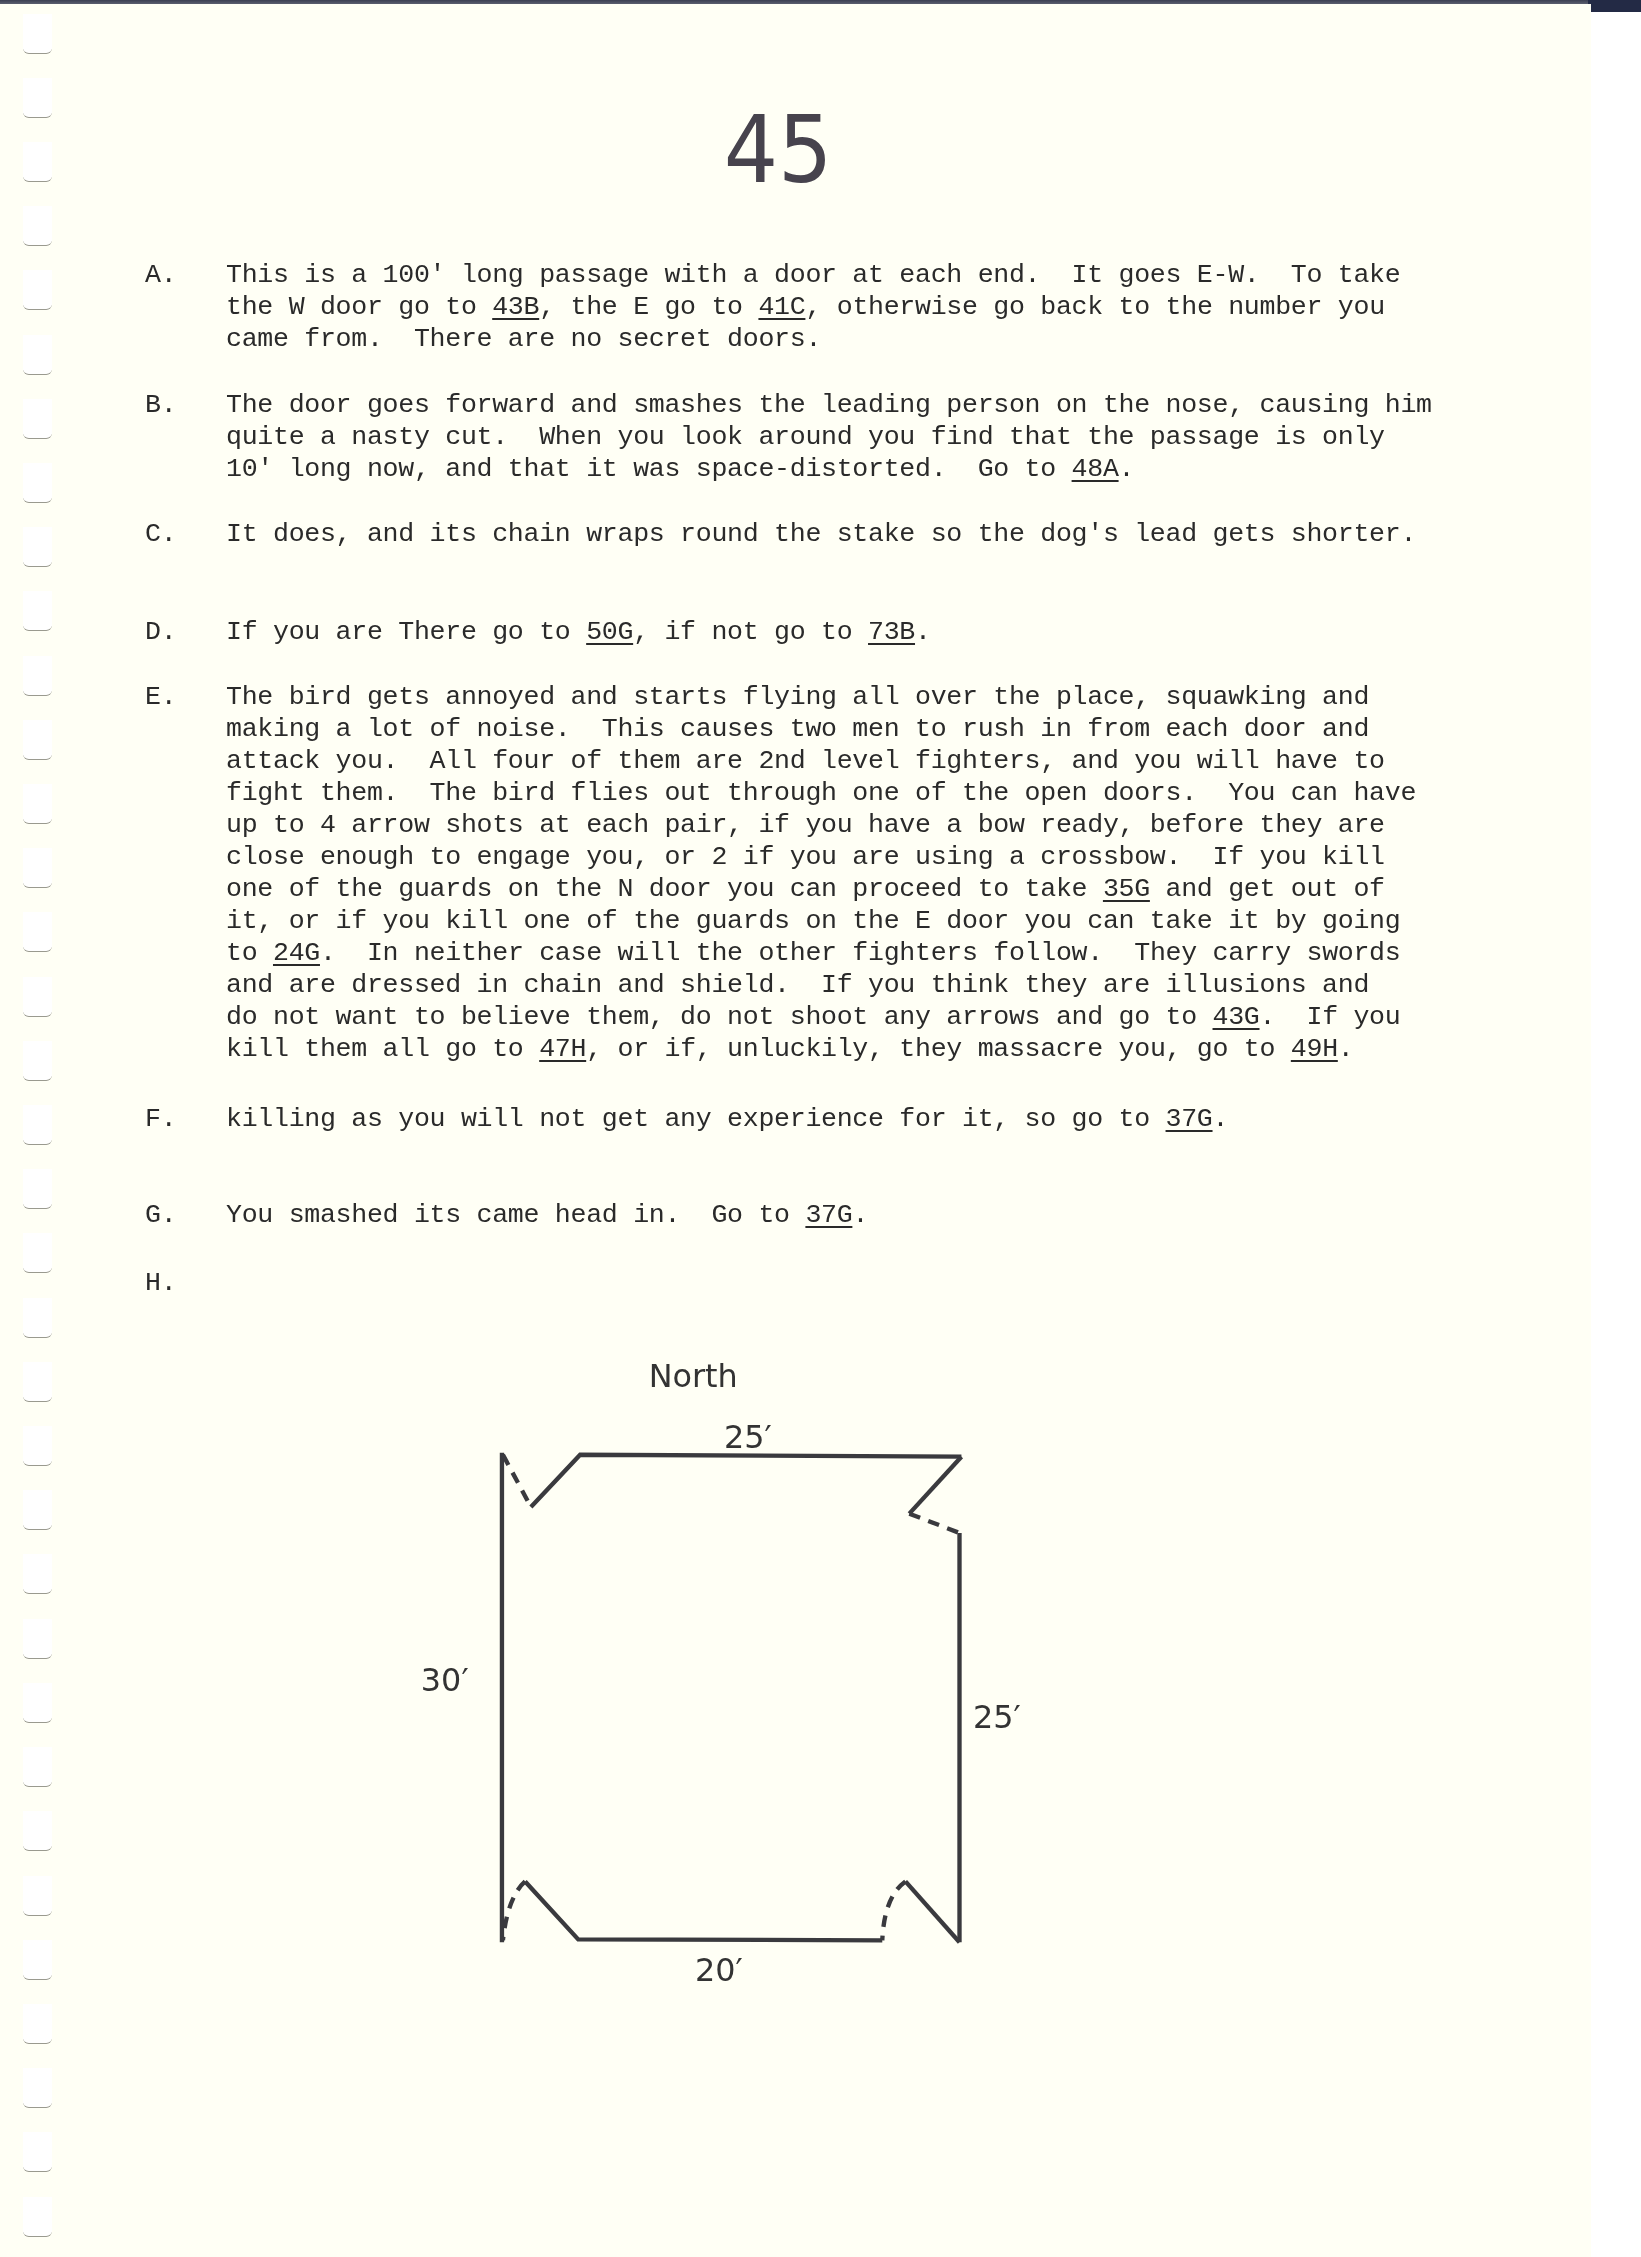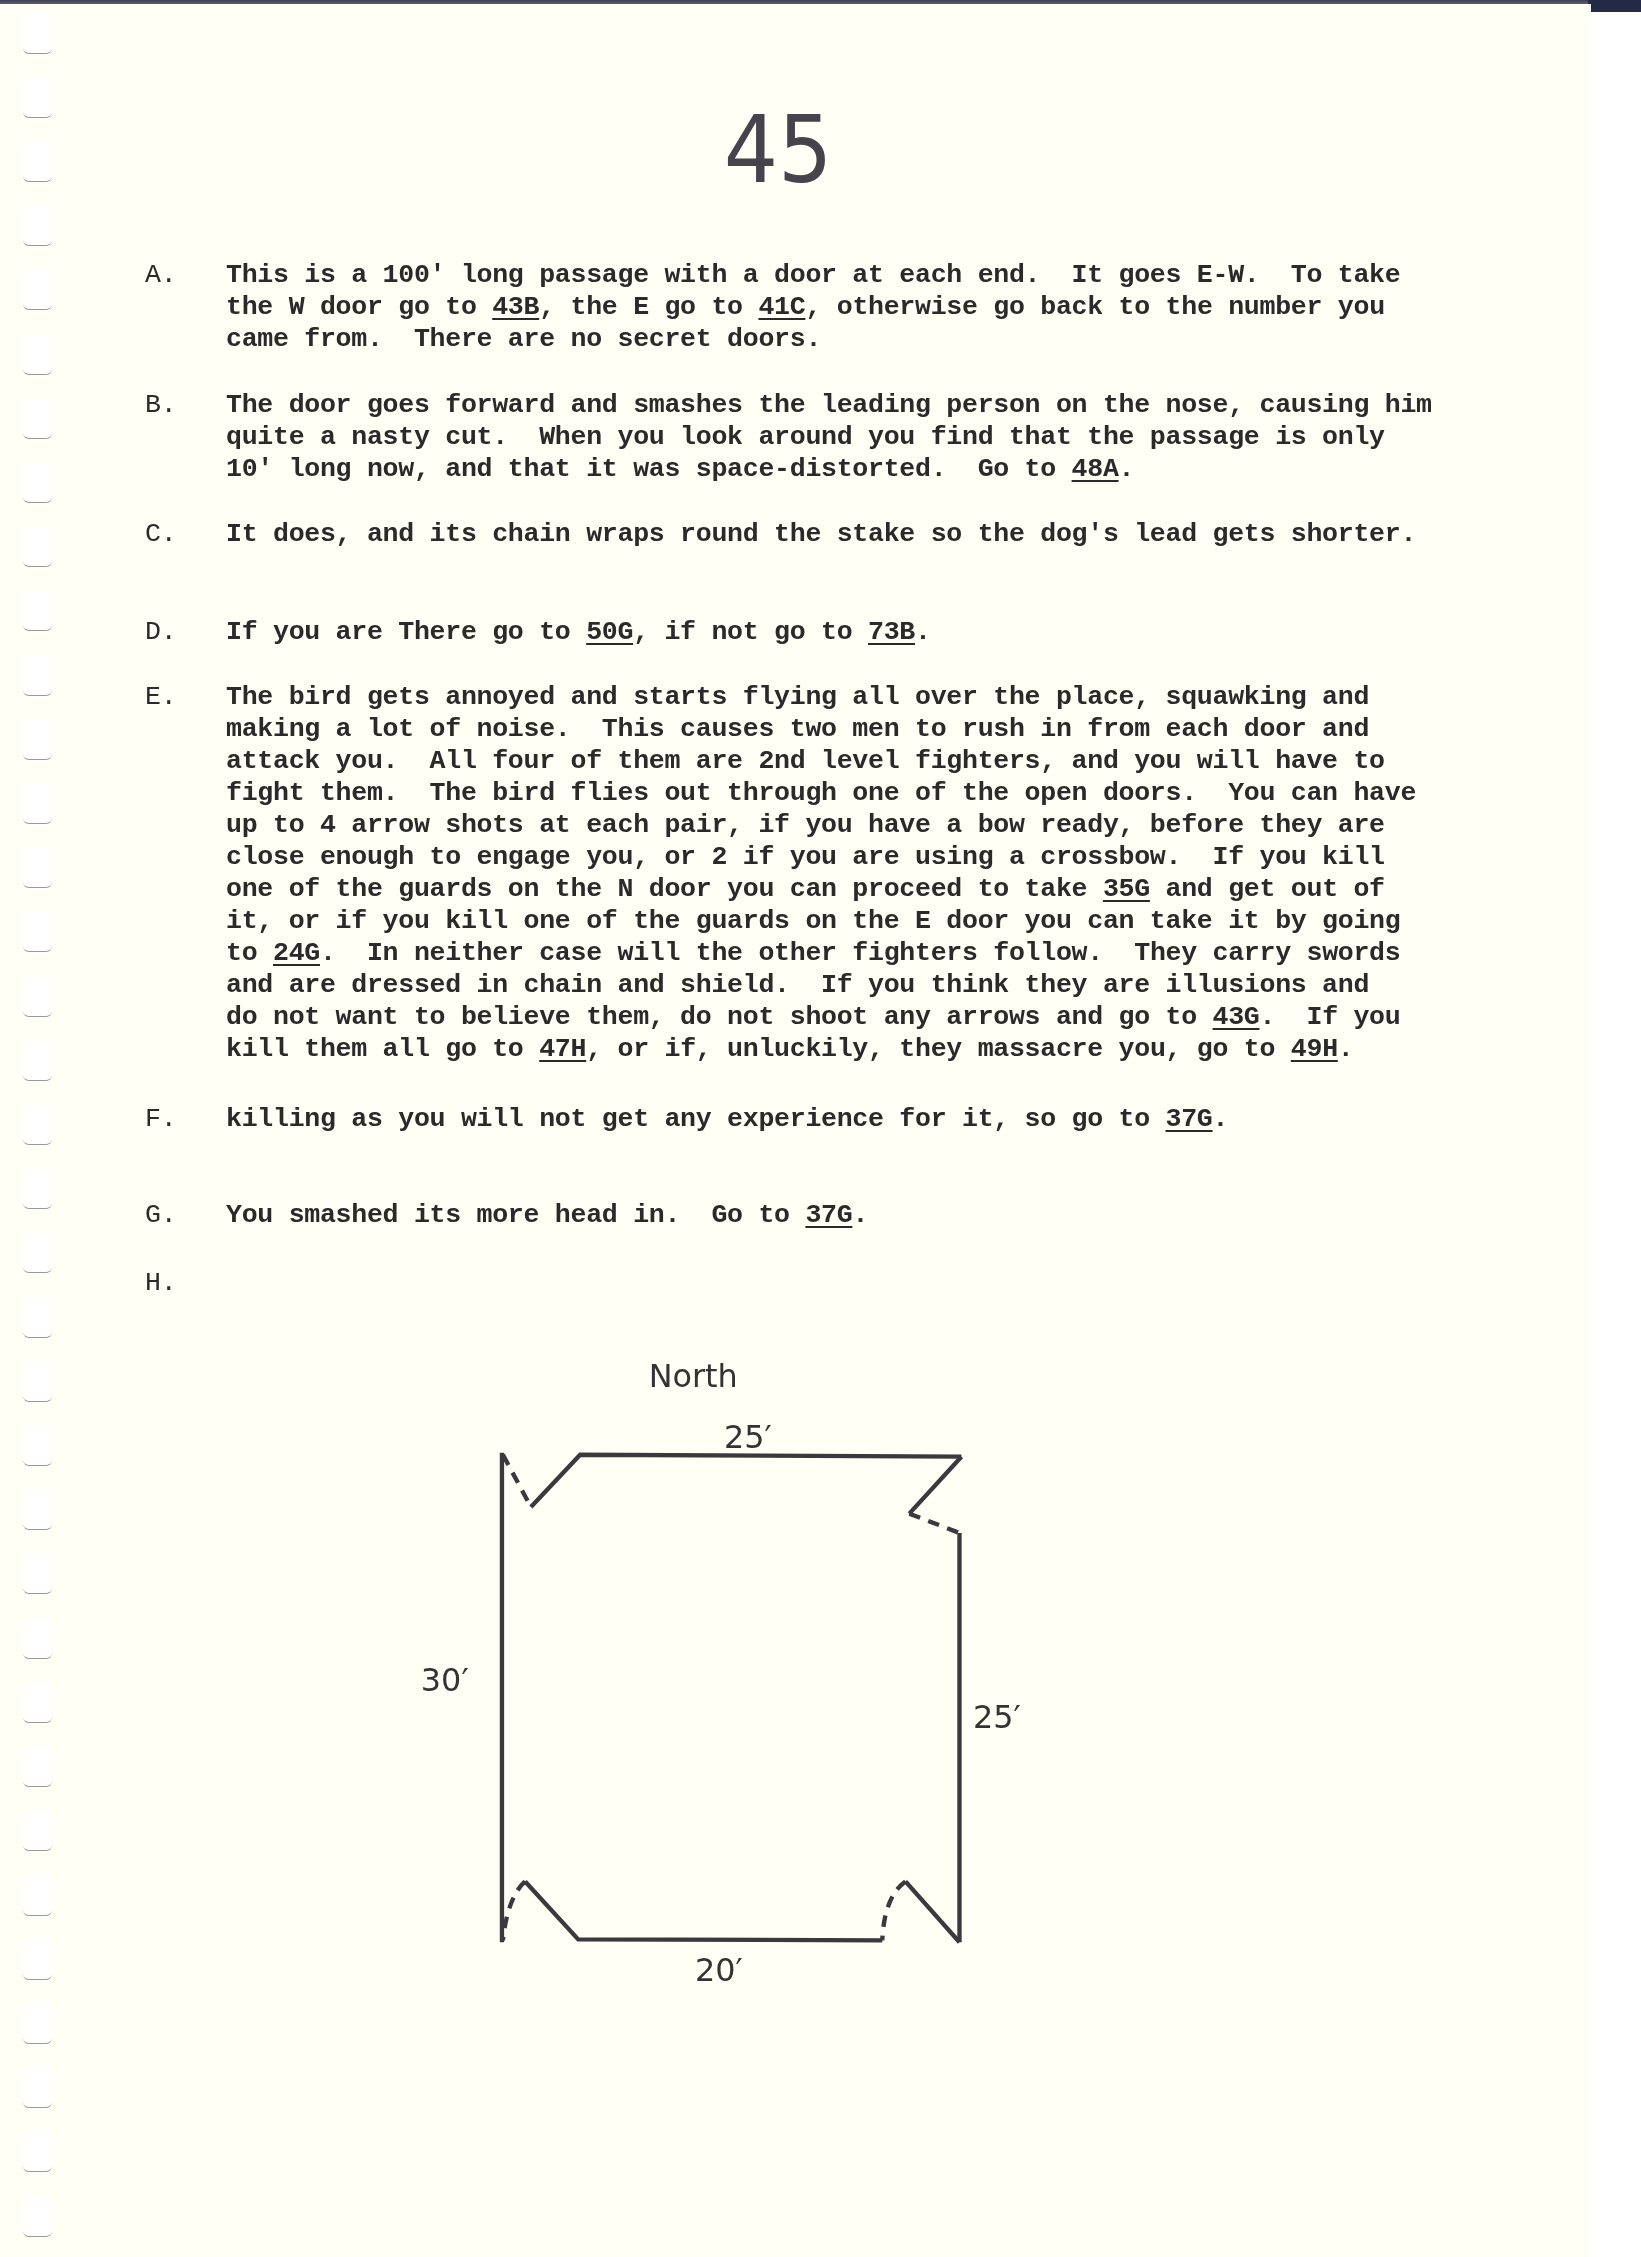--- a/index.html
+++ b/index.html
@@ -40,21 +40,21 @@
     font-size: 26.6px; line-height: 32px;
     white-space: pre;
     letter-spacing: -0.3px;
   }
   .entry .label {
     position: absolute; left: 0; top: 0;
   }
   .entry .body {
     position: absolute; left: 81px; top: 0;
   }
-  .entry .line { display: block; height: 32px; font-weight: bold; }
+  .entry .line { display: block; height: 32px; }
   .ref {
     text-decoration: underline;
     text-underline-offset: 3.9px;
     text-decoration-thickness: 1.9px;
   }
   svg.diagram {
     position: absolute; left: 0; top: 0; width: 1641px; height: 2257px;
     pointer-events: none;
   }
   .diagram-text {
@@ -110,21 +110,21 @@
 
 <div class="page-number">45</div>
 
 <div id="entries">
     <div class="entry" style="top: 259px;"><span class="label">A.</span><div class="body"><span class="line"><span>This is a 100' long passage with a door at each end.  It goes E-W.  To take</span></span><span class="line"><span>the W door go to </span><span class="ref">43B</span><span>, the E go to </span><span class="ref">41C</span><span>, otherwise go back to the number you</span></span><span class="line"><span>came from.  There are no secret doors.</span></span></div></div>
     <div class="entry" style="top: 389px;"><span class="label">B.</span><div class="body"><span class="line"><span>The door goes forward and smashes the leading person on the nose, causing him</span></span><span class="line"><span>quite a nasty cut.  When you look around you find that the passage is only</span></span><span class="line"><span>10' long now, and that it was space-distorted.  Go to </span><span class="ref">48A</span><span>.</span></span></div></div>
     <div class="entry" style="top: 518px;"><span class="label">C.</span><div class="body"><span class="line"><span>It does, and its chain wraps round the stake so the dog's lead gets shorter.</span></span></div></div>
     <div class="entry" style="top: 616px;"><span class="label">D.</span><div class="body"><span class="line"><span>If you are There go to </span><span class="ref">50G</span><span>, if not go to </span><span class="ref">73B</span><span>.</span></span></div></div>
     <div class="entry" style="top: 681px;"><span class="label">E.</span><div class="body"><span class="line"><span>The bird gets annoyed and starts flying all over the place, squawking and</span></span><span class="line"><span>making a lot of noise.  This causes two men to rush in from each door and</span></span><span class="line"><span>attack you.  All four of them are 2nd level fighters, and you will have to</span></span><span class="line"><span>fight them.  The bird flies out through one of the open doors.  You can have</span></span><span class="line"><span>up to 4 arrow shots at each pair, if you have a bow ready, before they are</span></span><span class="line"><span>close enough to engage you, or 2 if you are using a crossbow.  If you kill</span></span><span class="line"><span>one of the guards on the N door you can proceed to take </span><span class="ref">35G</span><span> and get out of</span></span><span class="line"><span>it, or if you kill one of the guards on the E door you can take it by going</span></span><span class="line"><span>to </span><span class="ref">24G</span><span>.  In neither case will the other fighters follow.  They carry swords</span></span><span class="line"><span>and are dressed in chain and shield.  If you think they are illusions and</span></span><span class="line"><span>do not want to believe them, do not shoot any arrows and go to </span><span class="ref">43G</span><span>.  If you</span></span><span class="line"><span>kill them all go to </span><span class="ref">47H</span><span>, or if, unluckily, they massacre you, go to </span><span class="ref">49H</span><span>.</span></span></div></div>
     <div class="entry" style="top: 1103px;"><span class="label">F.</span><div class="body"><span class="line"><span>killing as you will not get any experience for it, so go to </span><span class="ref">37G</span><span>.</span></span></div></div>
-    <div class="entry" style="top: 1199px;"><span class="label">G.</span><div class="body"><span class="line"><span>You smashed its more head in.  Go to </span><span class="ref">37G</span><span>.</span></span></div></div>
+    <div class="entry" style="top: 1199px;"><span class="label">G.</span><div class="body"><span class="line"><span>You smashed its came head in.  Go to </span><span class="ref">37G</span><span>.</span></span></div></div>
     <div class="entry" style="top: 1267px;"><span class="label">H.</span><div class="body"></div></div>
   </div>
 
 <svg class="diagram" xmlns="http://www.w3.org/2000/svg" viewBox="0 0 1700 2338" width="1641" height="2257">
   <g fill="none" stroke="#3a3a3e" stroke-width="4.5" stroke-linejoin="miter" stroke-linecap="butt">
 
     <path d="M520,1505 L520,2012"></path>
 
     <path d="M550,1561 L601,1507 L996,1509"></path>
     <path stroke-dasharray="12,9" d="M521,1507 L550,1561"></path>

